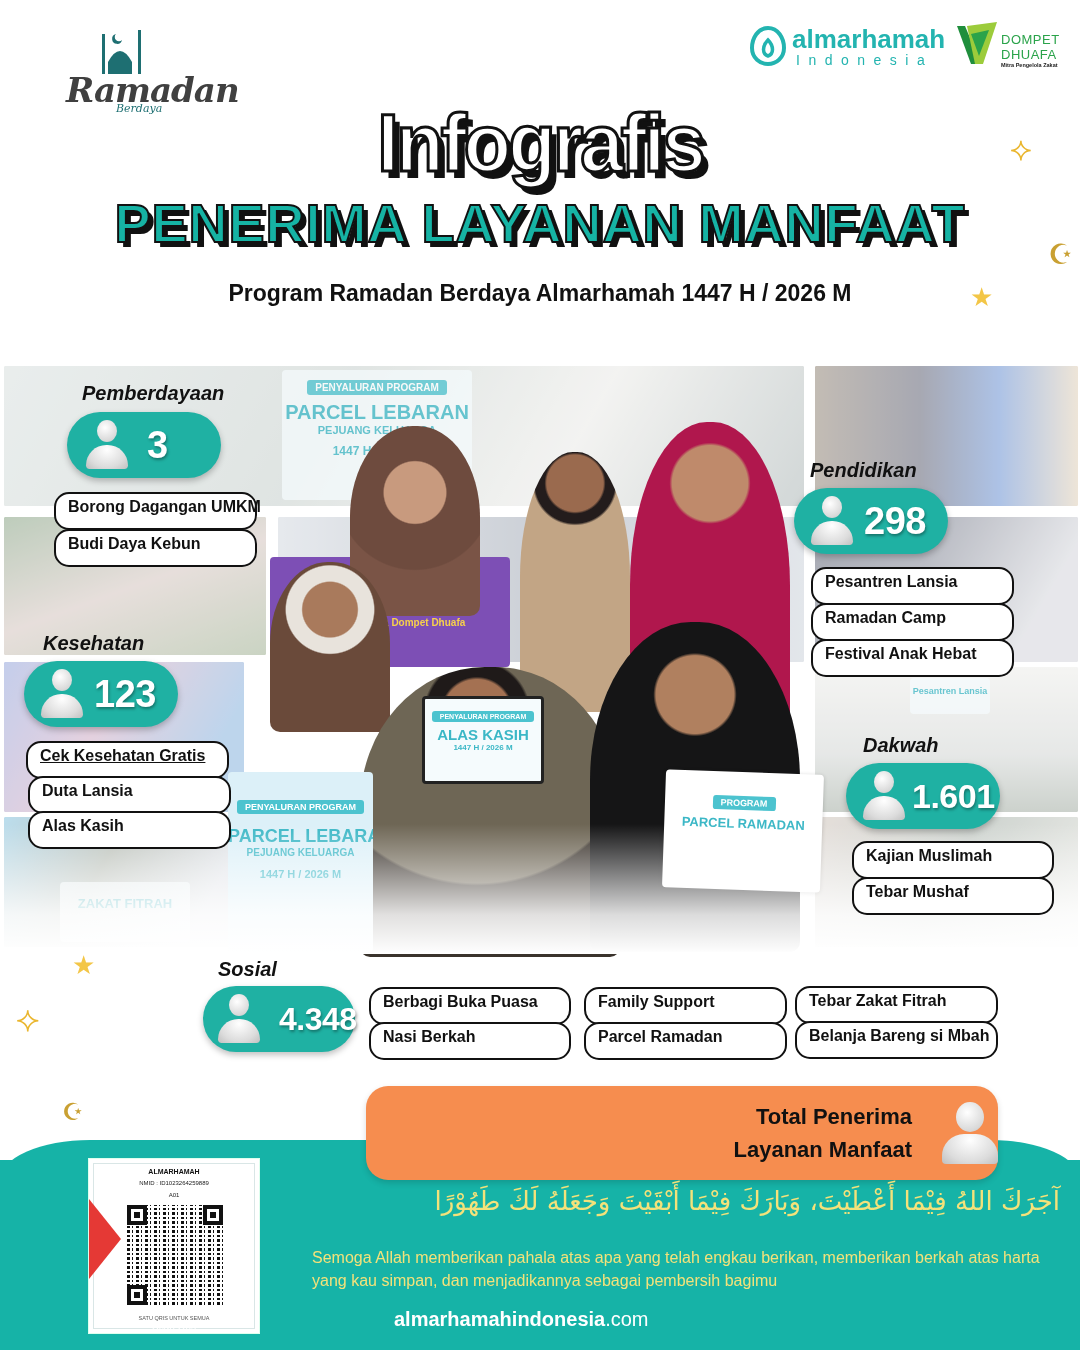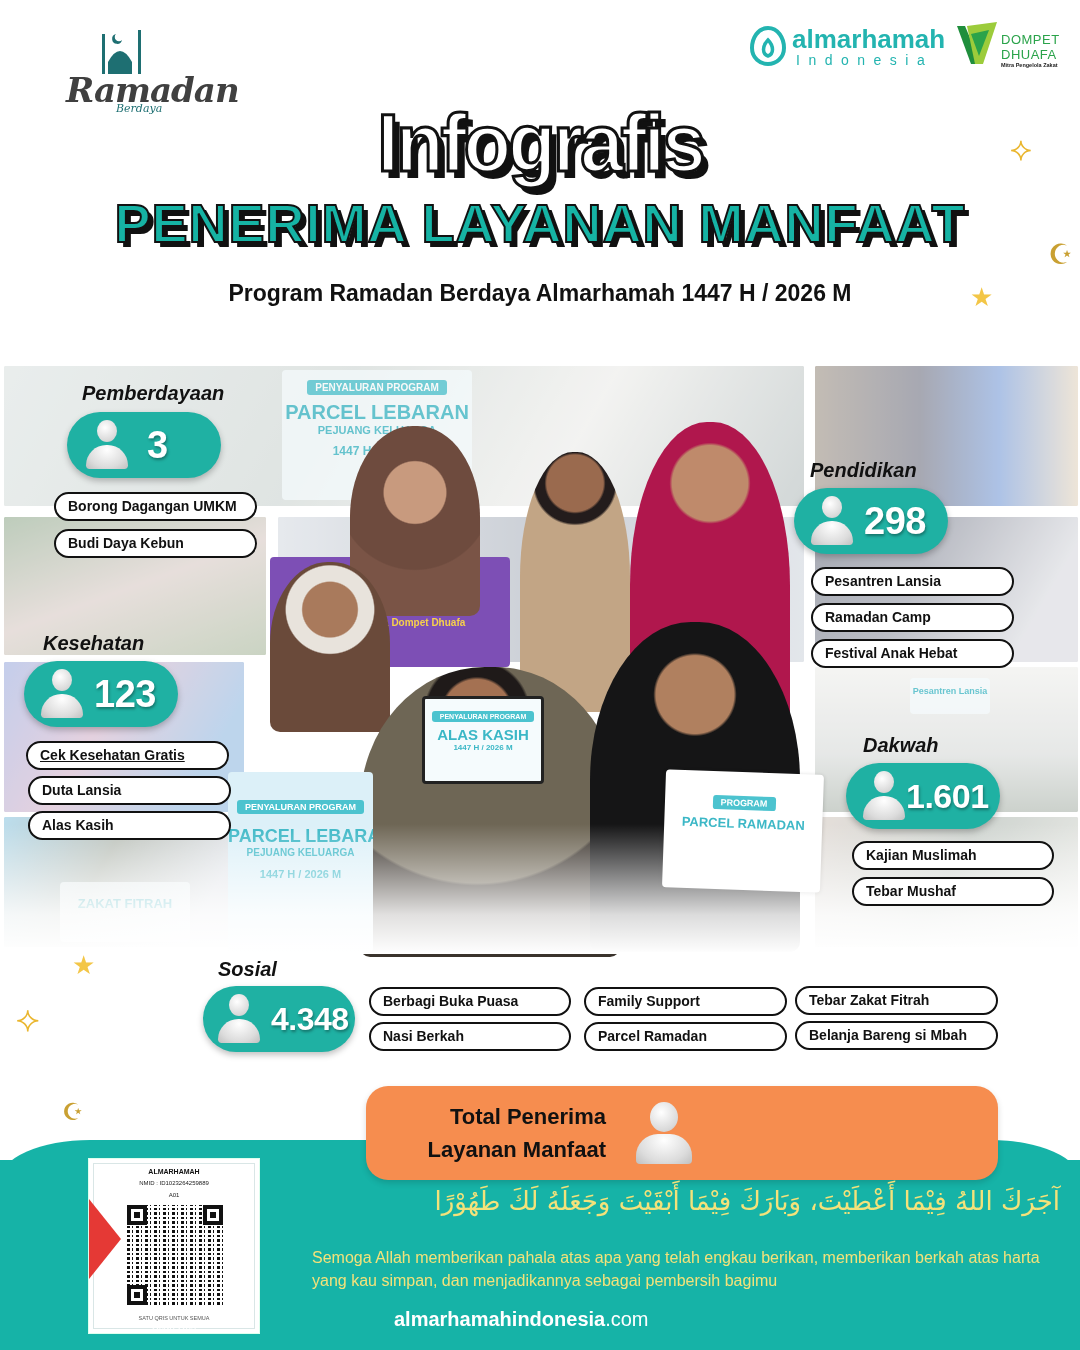--- a/index.html
+++ b/index.html
@@ -72,32 +72,32 @@
     box-shadow: 0 3px 6px rgba(0,0,0,0.25);
   }
   .stat-pill .num { font-family: "Liberation Sans", sans-serif; font-weight: bold; font-size: 38px; color: #fff; text-shadow: 1px 2px 3px rgba(0,0,0,0.35); letter-spacing: -0.5px; }
   .person-icon { position: relative; width: 44px; height: 50px; flex: 0 0 44px; }
   .person-icon .head { position: absolute; left: 12px; top: 0; width: 20px; height: 22px; border-radius: 50%;
     background: radial-gradient(circle at 40% 35%, #ffffff, #d9d9d9 70%, #bdbdbd); }
   .person-icon .body { position: absolute; left: 1px; top: 25px; width: 42px; height: 24px; border-radius: 22px 22px 4px 4px;
     background: radial-gradient(ellipse at 50% 20%, #ffffff, #dcdcdc 65%, #bfbfbf); }
 
   .chip {
-    position: absolute; height: 29px; background: #fff; border: 2px solid #111; border-radius: 15px;
-    font-family: "Liberation Sans", sans-serif; font-weight: bold; font-size: 14px; color: #111;
+    position: absolute; height: 38px; background: #fff; border: 2px solid #111; border-radius: 15px;
+    font-family: "Liberation Sans", sans-serif; font-weight: bold; font-size: 16px; color: #111;
     padding: 0 12px; line-height: 25px; white-space: nowrap;
   }
 
   
   .footer-band { left: 0; top: 1140px; width: 1080px; height: 210px; background: #16b3a7; border-radius: 90px 90px 0 0 / 40px 40px 0 0; }
   .footer-band-flat { left: 0; top: 1160px; width: 1080px; height: 190px; background: #16b3a7; }
 
   .total-box {
     left: 366px; top: 1086px; width: 632px; height: 94px; background: #f68d4f; border-radius: 22px;
-    display: flex; align-items: center; box-shadow: 0 3px 6px rgba(0,0,0,0.15);
+    display: flex; align-items: center; box-shadow: 0 3px 6px rgba(0,0,0,0.15); justify-content: flex-end;
   }
   .total-box .label { width: 240px; text-align: right; font-family: "Liberation Sans", sans-serif; font-weight: bold; font-size: 22px; line-height: 33px; color: #111; }
   .total-box .icon-wrap { margin-left: 30px; }
   .total-box .num { margin-left: 22px; font-family: "Liberation Sans", sans-serif; font-weight: bold; font-size: 50px; color: #fff; text-shadow: 2px 3px 5px rgba(0,0,0,0.3); letter-spacing: -0.5px; }
 
   .qris { left: 88px; top: 1158px; width: 172px; height: 176px; background: #fff; border: 1px solid #dfe; }
   .qris .frame { position: absolute; left: 4px; top: 4px; right: 4px; bottom: 4px; border: 1px solid #d9e6e6; }
   .qris .red { position: absolute; left: 0; top: 40px; width: 0; height: 0; border-top: 40px solid transparent; border-bottom: 40px solid transparent; border-left: 32px solid #e53935; }
   .qris .t1 { position: absolute; top: 9px; left: 0; right: 0; text-align: center; font-family: "Liberation Sans", sans-serif; font-weight: bold; font-size: 7px; color: #111; }
   .qris .t2 { position: absolute; top: 21px; left: 0; right: 0; text-align: center; font-family: "Liberation Sans", sans-serif; font-size: 6px; color: #222; }
@@ -249,32 +249,32 @@
       <span class="head"></span>
       <span class="body"></span>
     </span>
   <span class="num">123</span>
 </div>
 <div class="chip" style="left:26px;top:741px;width:203px;text-decoration:underline;">Cek Kesehatan Gratis</div>
 <div class="chip" style="left:28px;top:776px;width:203px;">Duta Lansia</div>
 <div class="chip" style="left:28px;top:811px;width:203px;">Alas Kasih</div>
 
 <div class="abs cat-label" style="left:863px;top:734px;">Dakwah</div>
-<div class="abs stat-pill" style="left:846px;top:763px;width:154px;padding-left:16px;gap:0;">
+<div class="abs stat-pill" style="left:846px;top:763px;width:154px;padding-left:16px;gap:6px;">
   <span class="person-icon">
       <span class="head"></span>
       <span class="body"></span>
     </span>
   <span class="num" style="font-size:34px;">1.601</span>
 </div>
 <div class="chip" style="left:852px;top:841px;width:202px;">Kajian Muslimah</div>
 <div class="chip" style="left:852px;top:877px;width:202px;">Tebar Mushaf</div>
 
 <div class="abs cat-label" style="left:218px;top:958px;">Sosial</div>
-<div class="abs stat-pill" style="left:203px;top:986px;width:152px;padding-left:14px;gap:10px;">
+<div class="abs stat-pill" style="left:203px;top:986px;width:152px;padding-left:14px;gap:18px;">
   <span class="person-icon">
       <span class="head"></span>
       <span class="body"></span>
     </span>
   <span class="num" style="font-size:32px;">4.348</span>
 </div>
 <div class="chip" style="left:369px;top:987px;width:202px;">Berbagi Buka Puasa</div>
 <div class="chip" style="left:584px;top:987px;width:203px;">Family Support</div>
 <div class="chip" style="left:795px;top:986px;width:203px;">Tebar Zakat Fitrah</div>
 <div class="chip" style="left:369px;top:1022px;width:202px;">Nasi Berkah</div>

